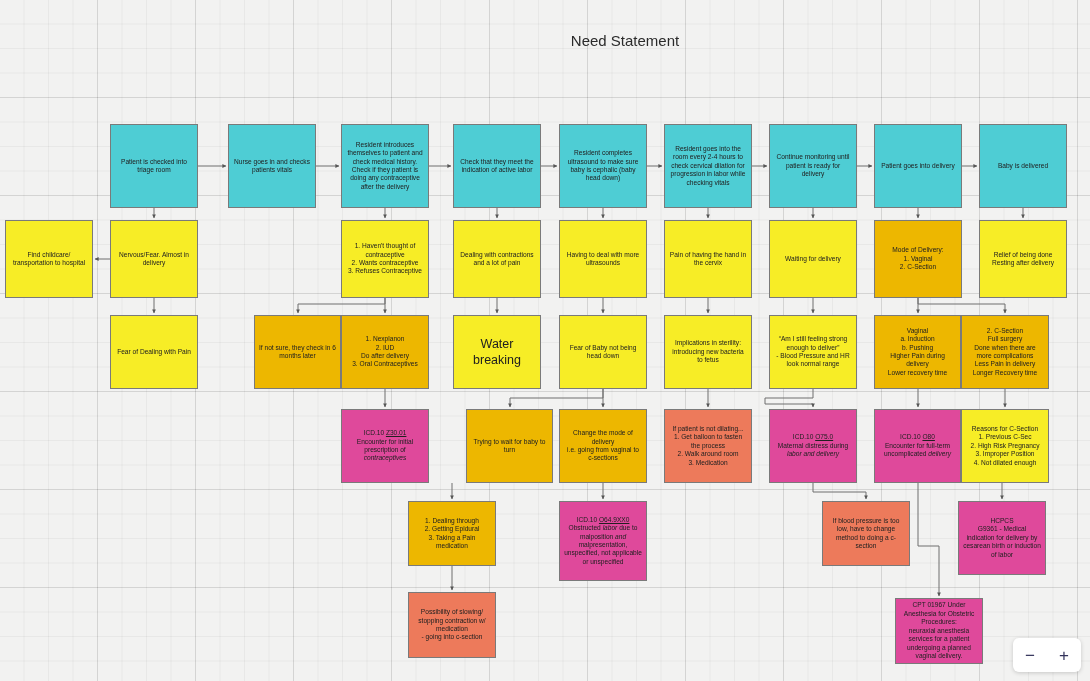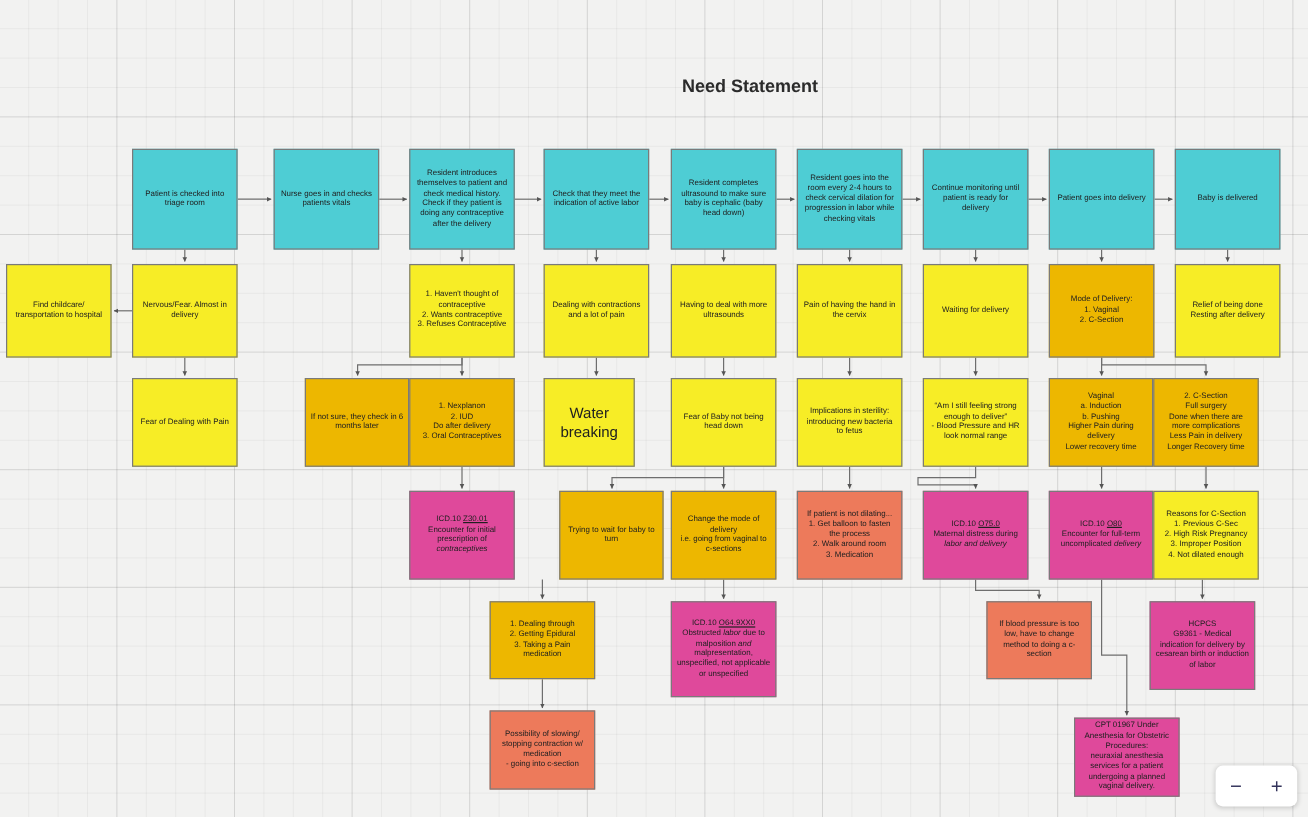--- a/index.html
+++ b/index.html
@@ -20,22 +20,21 @@
       linear-gradient(to bottom, rgba(0,0,0,0.085) 1px, transparent 1px);
     background-size: 24.5px 24.5px, 24.5px 24.5px, 98px 98px, 98px 98px;
     background-position: -1px -1px, -1px -1px, -1px -1px, -1px -1px;
   }
   #edges { position: absolute; left: 0; top: 0; width: 1090px; height: 681px; }
 
   .title {
     position: absolute;
     text-align: center;
     color: #2b2b2b;
-    font-weight: 700;
-    margin-top: 32px;
+    font-weight: 400;
   }
   #need-title { left: 380px; top: 32px; width: 490px; font-size: 15px; }
   #need-body  { left: 330px; top: 63px; width: 620px; font-size: 15.5px; line-height: 23px; }
 
   .node {
     position: absolute;
     border: 1px solid #7a7a7a;
     display: flex;
     align-items: center;
     justify-content: center;
@@ -202,21 +201,21 @@
       </div>
       <div class="node yellow fs7" style="left: 110px; top: 315px; width: 88px; height: 74px;">
         <span>Fear of Dealing with Pain</span>
       </div>
       <div class="node gold fs7" style="left: 254px; top: 315px; width: 87px; height: 74px;">
         <span>If not sure, they check in 6 months later</span>
       </div>
       <div class="node gold fs7" style="left: 341px; top: 315px; width: 88px; height: 74px;">
         <span>1. Nexplanon<br>2. IUD<br>Do after delivery<br>3. Oral Contraceptives</span>
       </div>
-      <div class="node yellow fs13" style="left: 453px; top: 315px; width: 76px; height: 74px;">
+      <div class="node yellow fs13" style="left: 453px; top: 315px; width: 88px; height: 74px;">
         <span>Water breaking</span>
       </div>
       <div class="node yellow fs7" style="left: 559px; top: 315px; width: 88px; height: 74px;">
         <span>Fear of Baby not being head down</span>
       </div>
       <div class="node yellow fs7" style="left: 664px; top: 315px; width: 88px; height: 74px;">
         <span>Implications in sterility: introducing new bacteria to fetus</span>
       </div>
       <div class="node yellow fs7" style="left: 769px; top: 315px; width: 88px; height: 74px;">
         <span>“Am I still feeling strong enough to deliver”<br>- Blood Pressure and HR look normal range</span>

